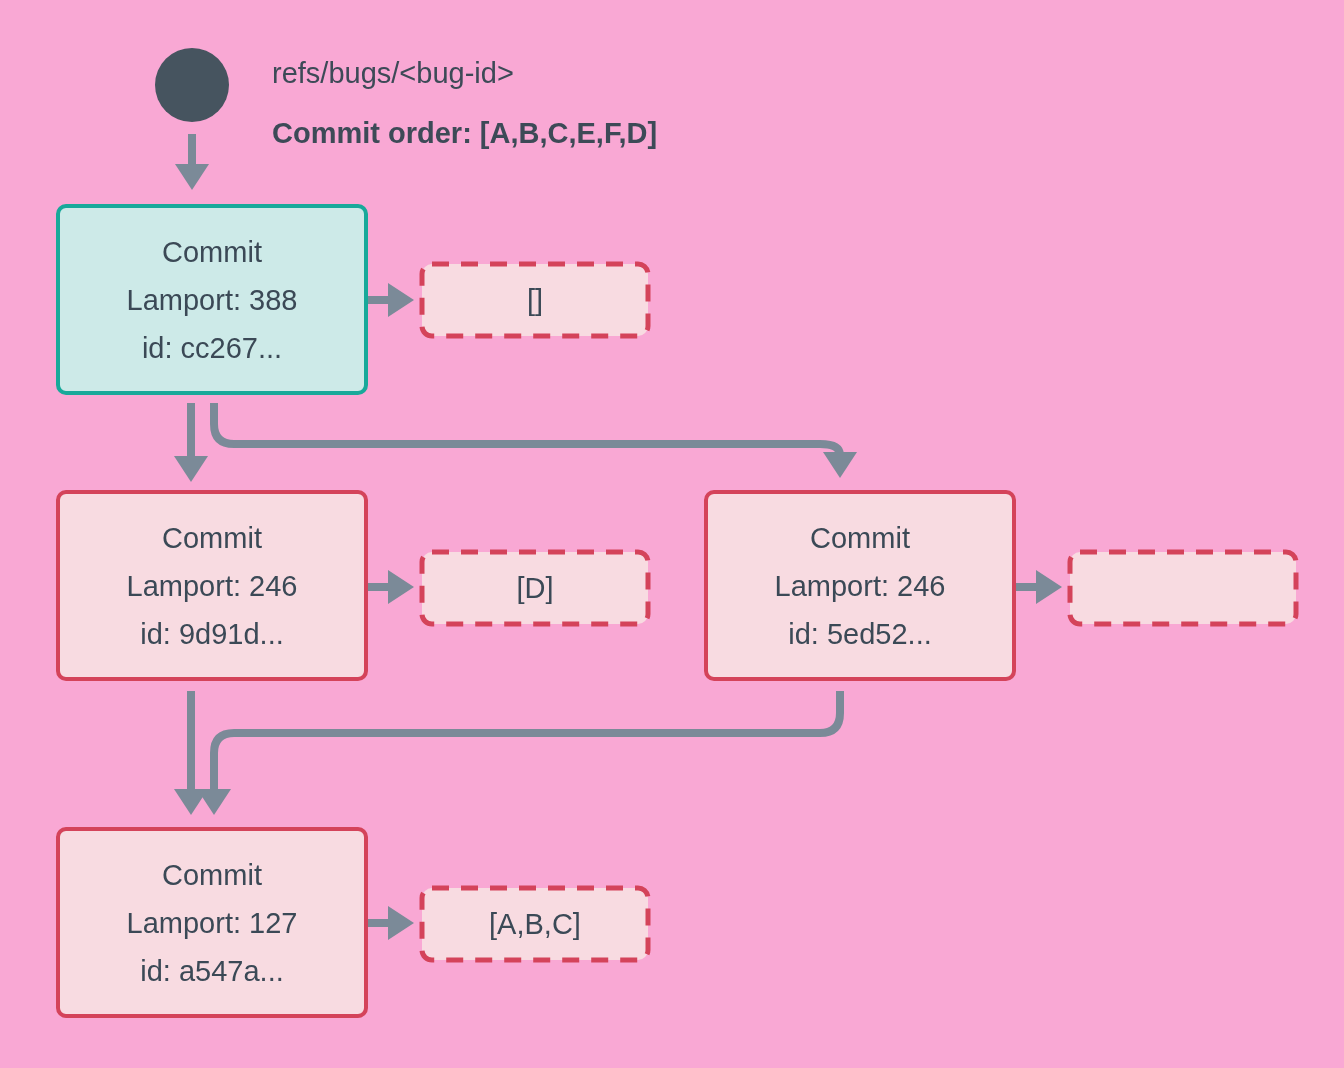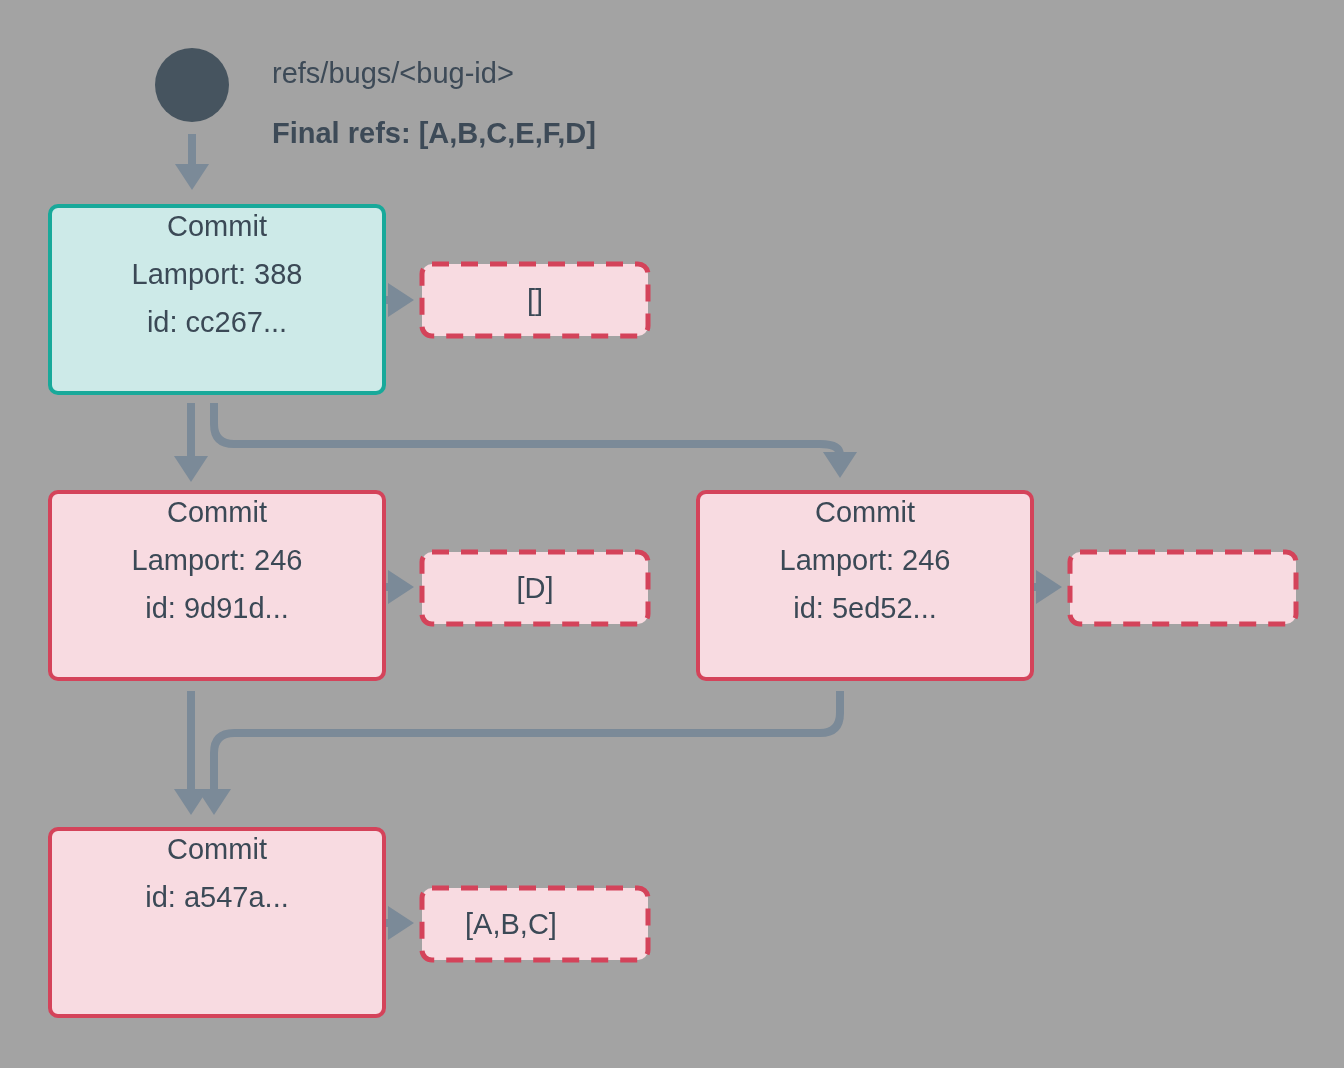--- a/index.html
+++ b/index.html
@@ -5,21 +5,21 @@
   html,body{margin:0;padding:0;}
   body{
     background:#edf1f4;
     font-family:"Liberation Sans","DejaVu Sans",sans-serif;
     color:#3b4956;
   }
   #canvas{
     position:relative;
     width:1344px;
     height:1068px;
-    background:#a3a3a3;
+    background:#f9a8d4;
     overflow:hidden;
   }
   #edge-layer{
     position:absolute;
     left:0;top:0;
     width:1344px;height:1068px;
   }
   .ref-dot{
     position:absolute;
     left:155px;top:48px;
@@ -37,33 +37,34 @@
   .final-order{
     position:absolute;
     left:272px;top:117px;
     font-size:29px;
     font-weight:bold;
     color:#3d4a57;
     white-space:nowrap;
   }
   .commit-box{
     position:absolute;
-    width:338px;height:191px;
+    width:312px;height:191px;
     box-sizing:border-box;
     border-radius:10px;
     border:4px solid;
     display:flex;
     flex-direction:column;
     align-items:center;
-    justify-content:flex-start;
+    justify-content:center;
     gap:12px;
     font-size:29px;
     line-height:36px;
     color:#3b4956;
     text-align:center;
+    margin-left:8px;
   }
   .commit-box.teal{
     background:#cdeae8;
     border-color:#18a99a;
   }
   .commit-box.pink{
     background:#f8dbe1;
     border-color:#d4435a;
   }
   .box-root{left:48px;top:204px;}
@@ -76,21 +77,21 @@
     display:flex;
     align-items:center;
     justify-content:center;
     font-size:29px;
     color:#3b4956;
     pointer-events:none;
   }
   .ops-root{left:422px;top:264px;}
   .ops-left{left:422px;top:552px;}
   .ops-right{left:1070px;top:552px;}
-  .ops-bottom{left:398px;top:888px;}
+  .ops-bottom{left:422px;top:888px;}
 </style>
 </head>
 <body>
 
 <div id="canvas">
 
   <svg id="edge-layer" viewBox="0 0 1344 1068" xmlns="http://www.w3.org/2000/svg">
     <defs>
       <marker id="ah" markerUnits="userSpaceOnUse" markerWidth="26" markerHeight="34" viewBox="0 0 26 34" refX="3" refY="17" orient="auto">
         <path d="M0,0 L26,17 L0,34 Z" fill="#7b8a98"></path>
@@ -112,21 +113,21 @@
     <g fill="#f8dbe1" stroke="#d4435a" stroke-width="5" stroke-dasharray="17 12">
       <rect x="422" y="264" width="226" height="72" rx="10"></rect>
       <rect x="422" y="552" width="226" height="72" rx="10"></rect>
       <rect x="1070" y="552" width="226" height="72" rx="10"></rect>
       <rect x="422" y="888" width="226" height="72" rx="10"></rect>
     </g>
   </svg>
 
   <div class="ref-dot"></div>
   <div class="ref-name">refs/bugs/&lt;bug-id&gt;</div>
-  <div class="final-order">Final refs: [A,B,C,E,F,D]</div>
+  <div class="final-order">Commit order: [A,B,C,E,F,D]</div>
 
   <div class="commit-box teal box-root">
     <div>Commit</div>
     <div>Lamport: 388</div>
     <div>id: cc267...</div>
   </div>
   <div class="ops-label ops-root">[]</div>
 
   <div class="commit-box pink box-left">
     <div>Commit</div>
@@ -136,17 +137,18 @@
   <div class="ops-label ops-left">[D]</div>
 
   <div class="commit-box pink box-right">
     <div>Commit</div>
     <div>Lamport: 246</div>
     <div>id: 5ed52...</div>
   </div>
 
   <div class="commit-box pink box-bottom">
     <div>Commit</div>
+    <div>Lamport: 127</div>
     <div>id: a547a...</div>
   </div>
   <div class="ops-label ops-bottom">[A,B,C]</div>
 
 </div>
 
 </body></html>

